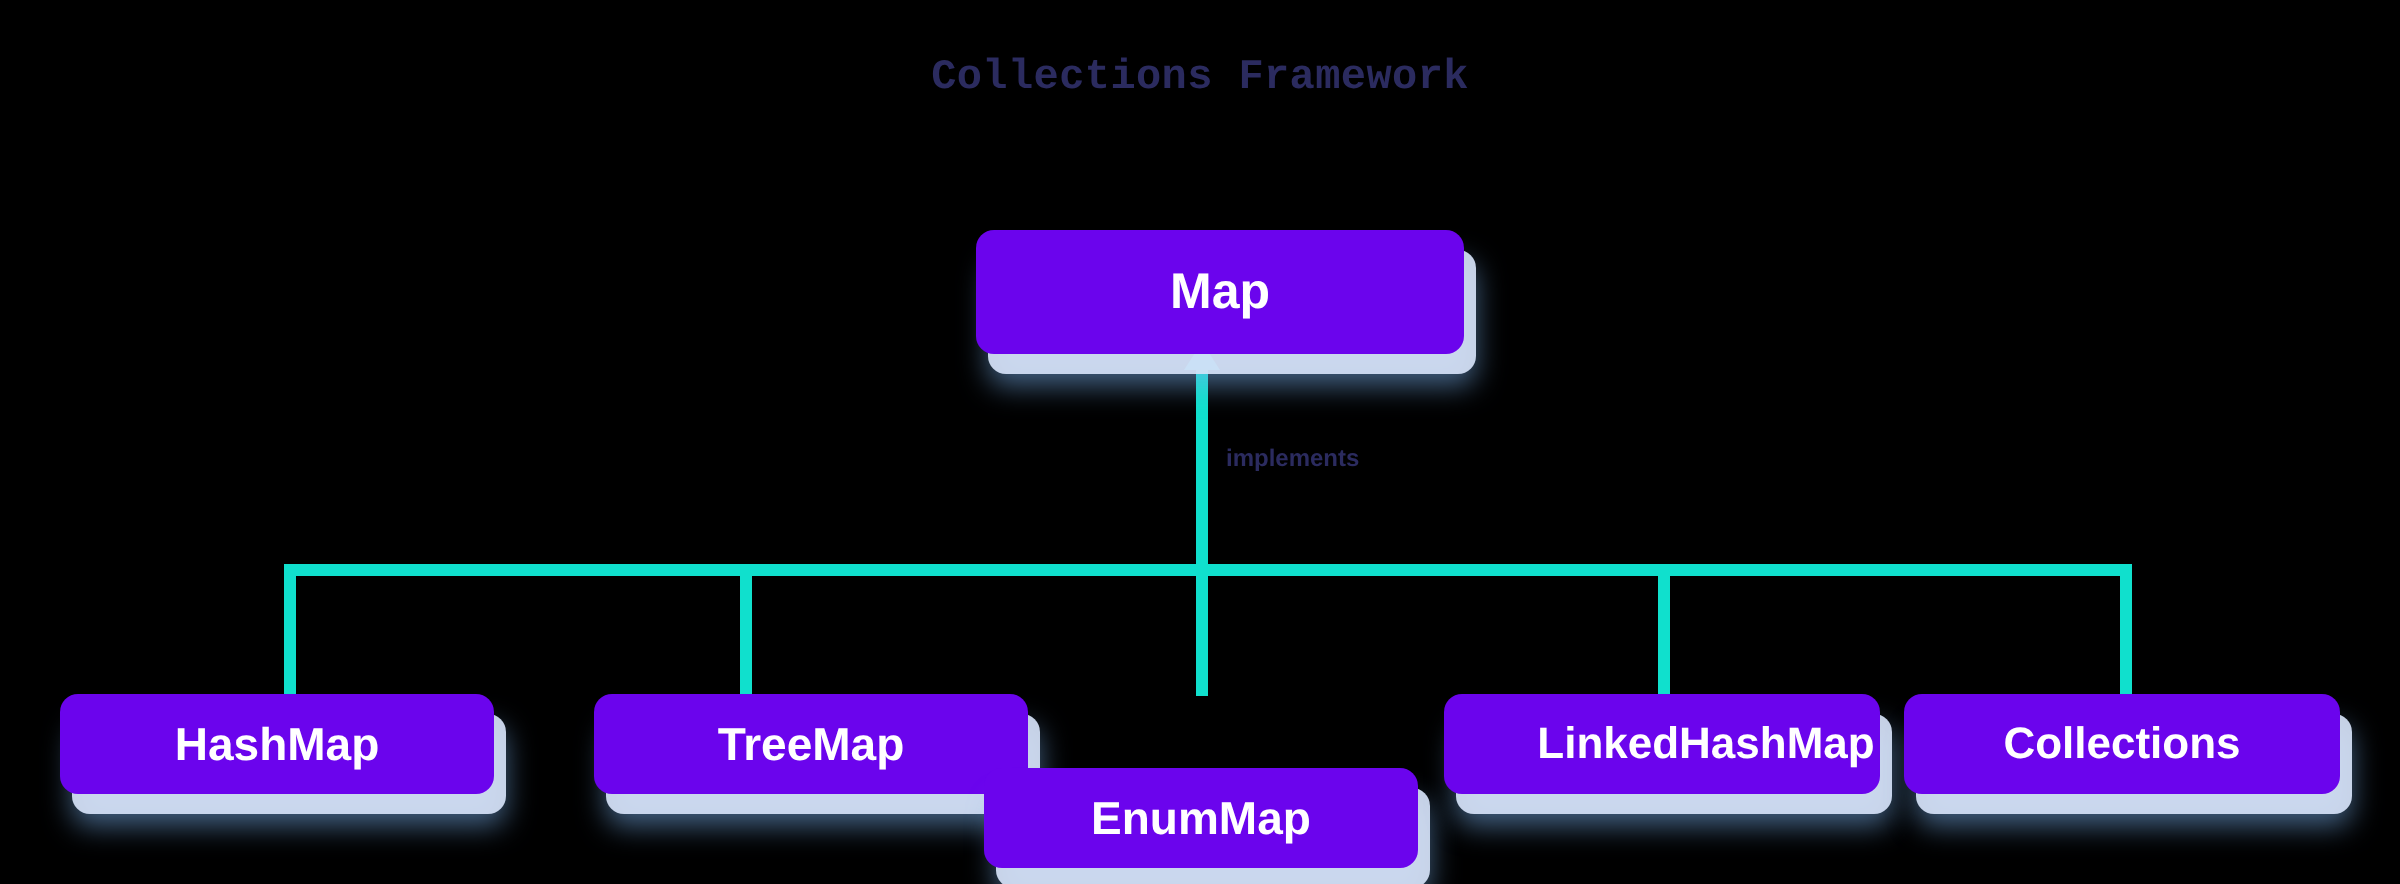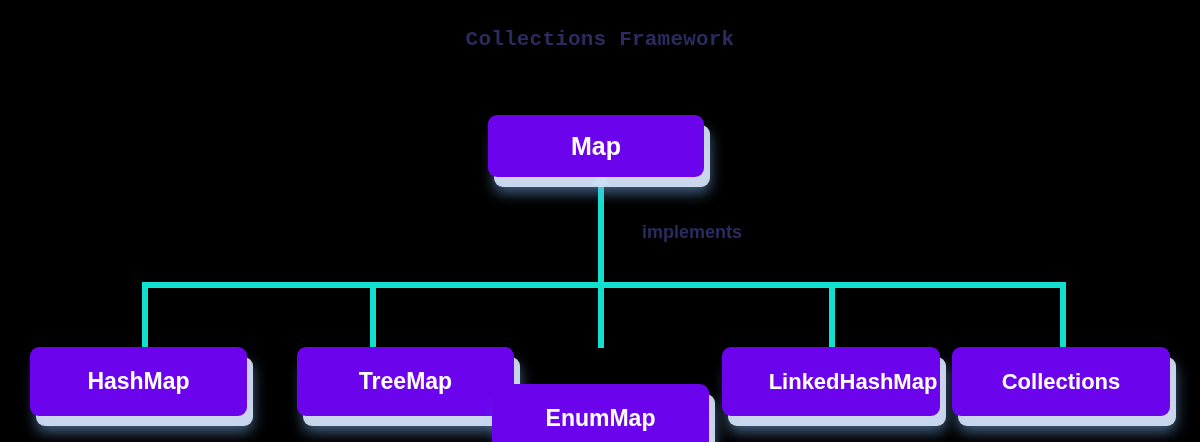--- a/index.html
+++ b/index.html
@@ -51,27 +51,27 @@
   }
   .node .node-label {
     display: block;
     line-height: 1;
     white-space: nowrap;
   }
 
   #node-map {
     left: 488px;
     top: 115px;
-    width: 216px;
+    width: 244px;
     height: 62px;
     font-size: 25px;
   }
   .leaf {
     top: 347px;
-    height: 69px;
+    height: 50px;
     font-size: 23px;
   }
   #node-hashmap      { left: 30px;  width: 217px; }
   #node-treemap      { left: 261px; width: 217px; margin-left: 36px; }
   #node-enummap      { left: 492px; width: 217px; margin-top: 37px; }
   #node-linkedhashmap{ left: 722px; width: 218px; font-size: 22px; padding-left: 44px; }
   #node-weakhashmap  { left: 952px; width: 218px; font-size: 22px; }
 
   
   .conn {
@@ -106,25 +106,24 @@
     border-right: 9px solid transparent;
     border-bottom: 14px solid #10e0cd;
     z-index: 3;
   }
 
   
   #edge-label {
     position: absolute;
     left: 613px;
     top: 222px;
-    font-size: 18px;
+    font-size: 12px;
     font-weight: bold;
     color: #2b2b5f;
     white-space: nowrap;
-    margin-left: 29px;
   }
 </style>
 </head>
 <body>
 
 <div id="diagram">
 
   <div id="title">Collections Framework</div>
 
   <div class="node" id="node-map">

